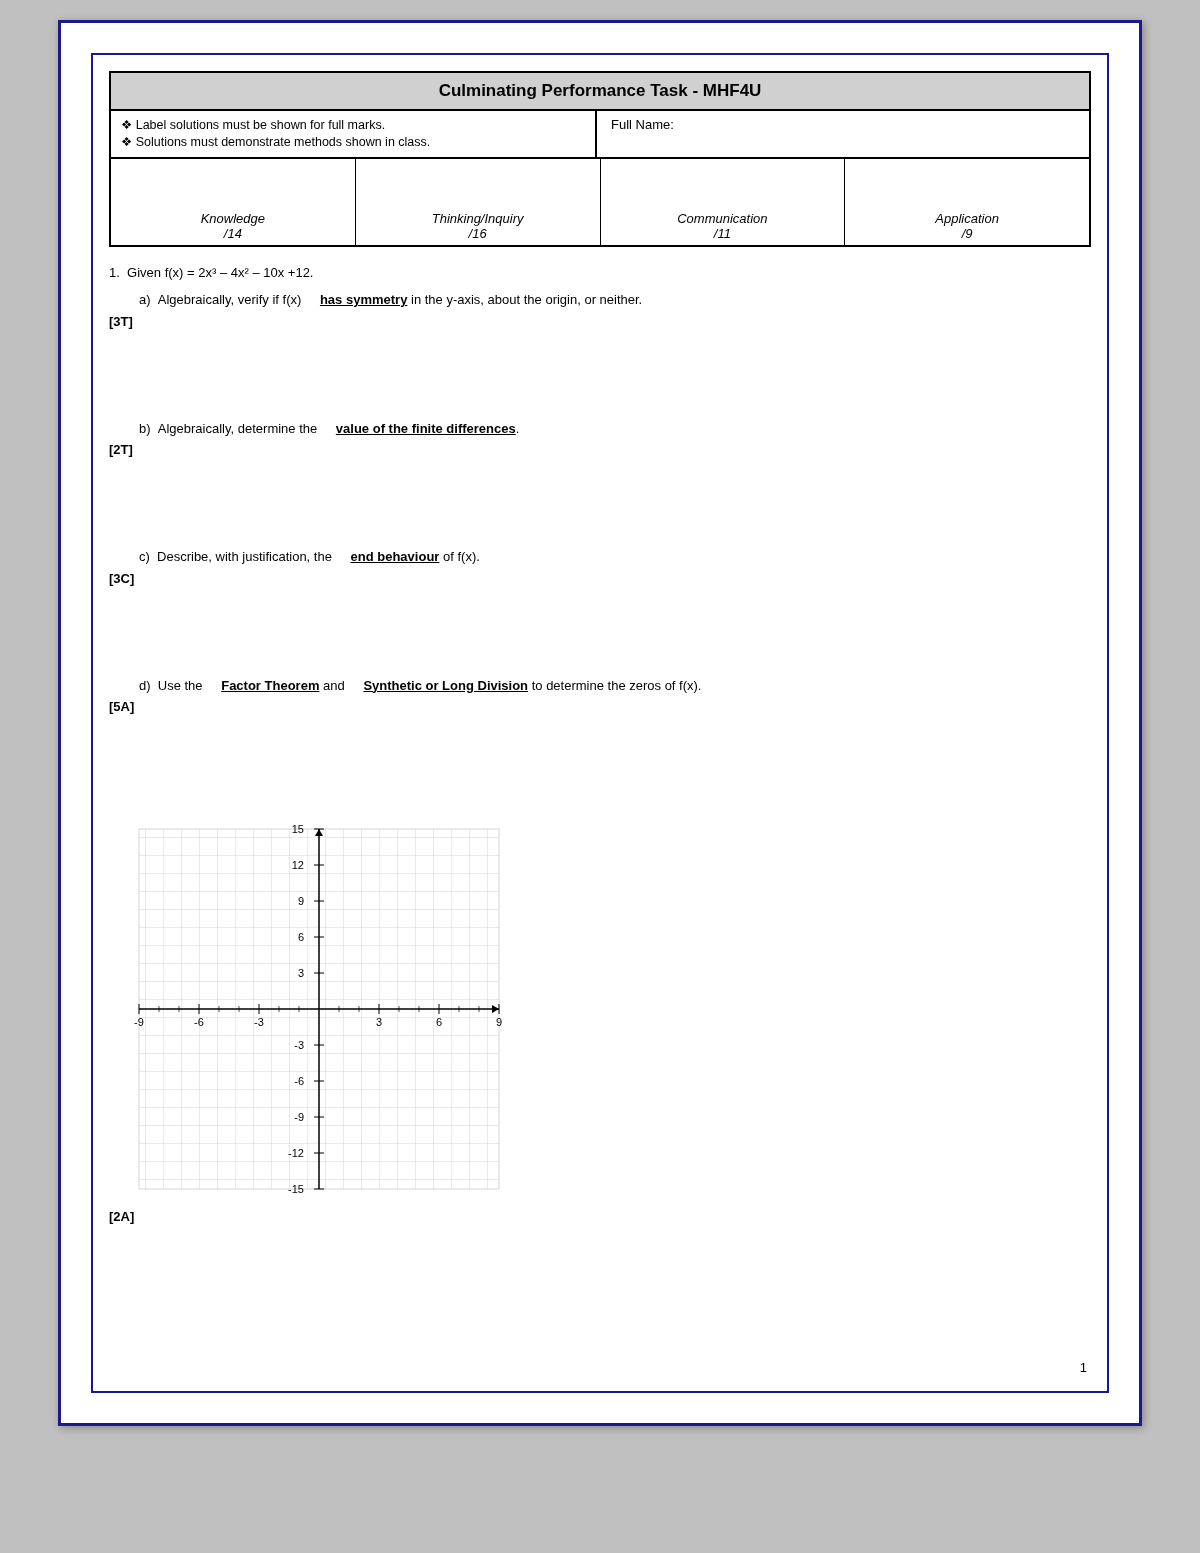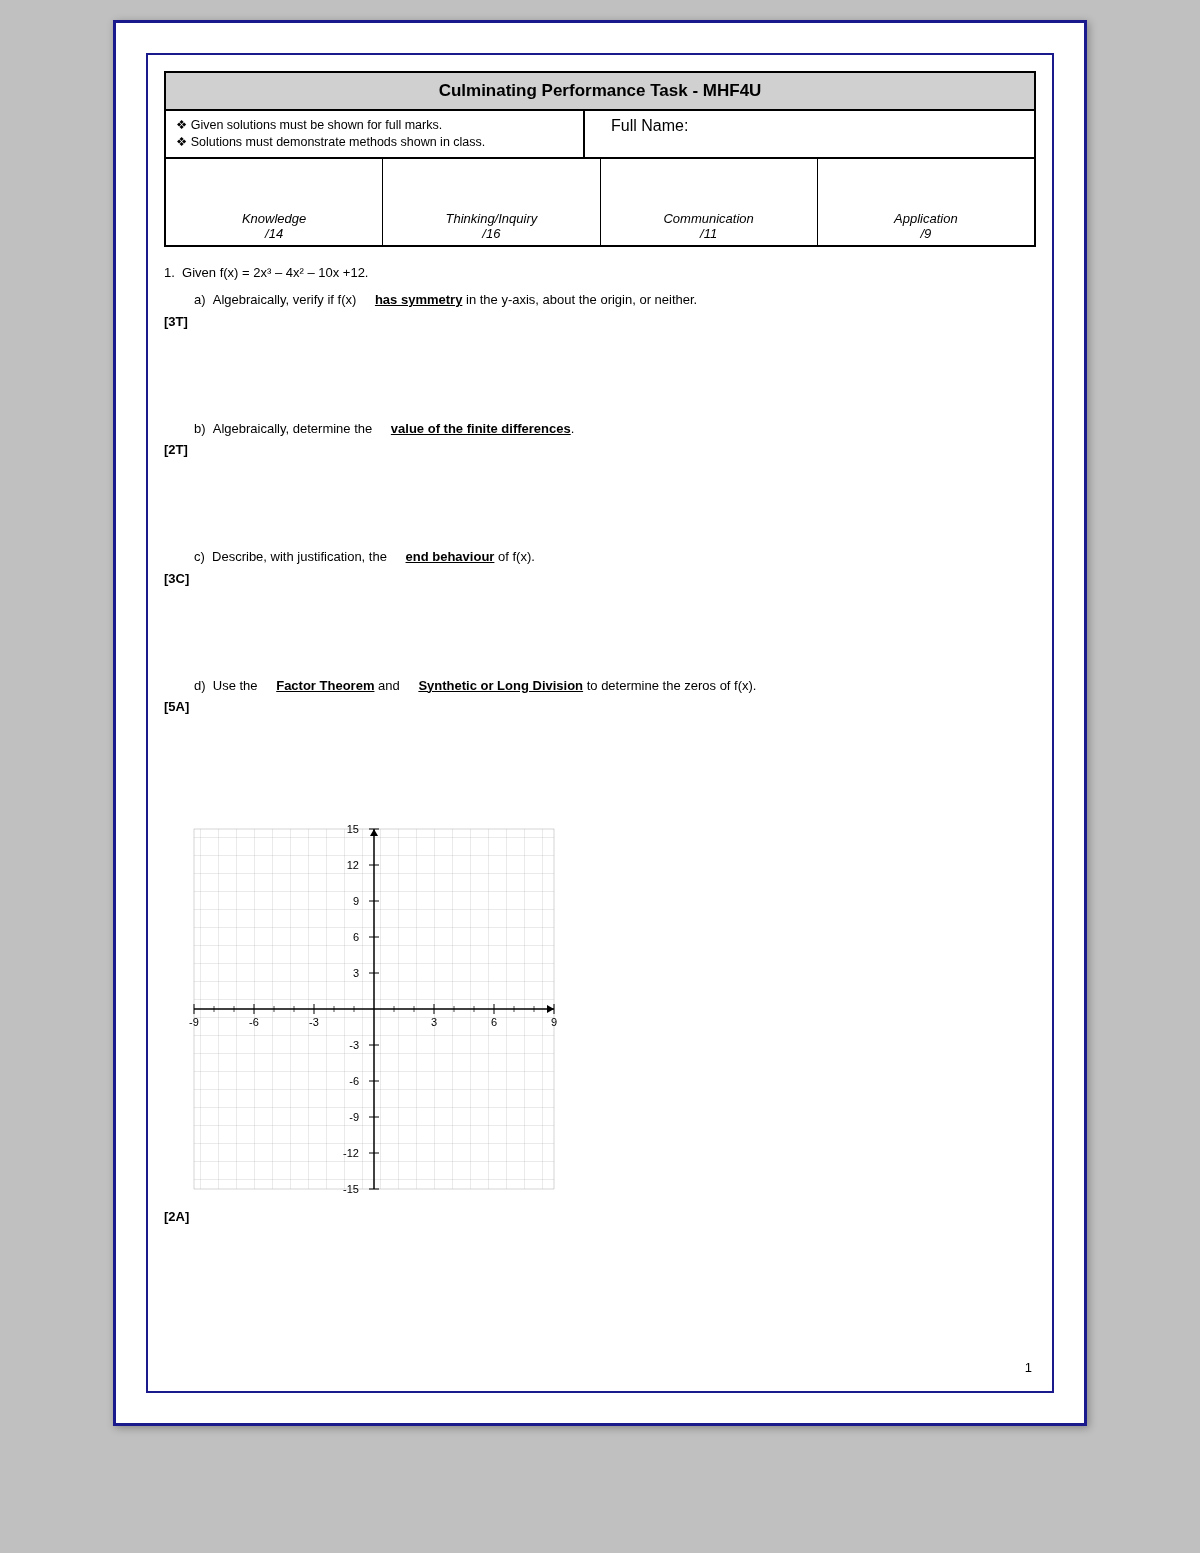--- a/index.html
+++ b/index.html
@@ -6,21 +6,21 @@
     body {
       background: #c0c0c0;
       display: flex;
       justify-content: center;
       align-items: flex-start;
       min-height: 100vh;
       padding: 20px;
       font-family: Arial, sans-serif;
     }
     .page {
-      width: 974px;
+      width: 1084px;
       min-height: 1400px;
       background: #fff;
       border: 3px solid #1a1a8c;
       padding: 30px;
       position: relative;
       box-shadow: 2px 2px 8px rgba(0,0,0,0.3);
     }
     .outer-border {
       border: 2px solid #1a1a8c;
       width: 100%;
@@ -49,22 +49,22 @@
       flex: 1;
       padding: 6px 10px;
       border-right: 2px solid #000;
       font-size: 12.5px;
     }
     .instructions-cell p {
       margin-bottom: 2px;
     }
     .fullname-cell {
       flex: 1;
-      padding: 6px 26px;
-      font-size: 16px;
+      padding: 6px 14px;
+      font-size: 13px;
     }
     
     .categories-row {
       display: flex;
       border-left: 2px solid #000;
       border-right: 2px solid #000;
       border-bottom: 2px solid #000;
     }
     .category-cell {
       flex: 1;
@@ -145,21 +145,21 @@
 
 <div class="page">
   <div class="outer-border">
 
     <div class="title-block">
       <span>Culminating Performance Task - MHF4U</span>
     </div>
 
     <div class="info-row">
       <div class="instructions-cell">
-        <p class="diamond-bullet">Given solutions must be shown for full marks.</p>
+        <p class="diamond-bullet">Label solutions must be shown for full marks.</p>
         <p class="diamond-bullet">Solutions must demonstrate methods shown in class.</p>
       </div>
       <div class="fullname-cell">
         <span>Full Name:</span>
       </div>
     </div>
 
     <div class="categories-row">
       <div class="category-cell">
         <span class="cat-name">Knowledge</span>

